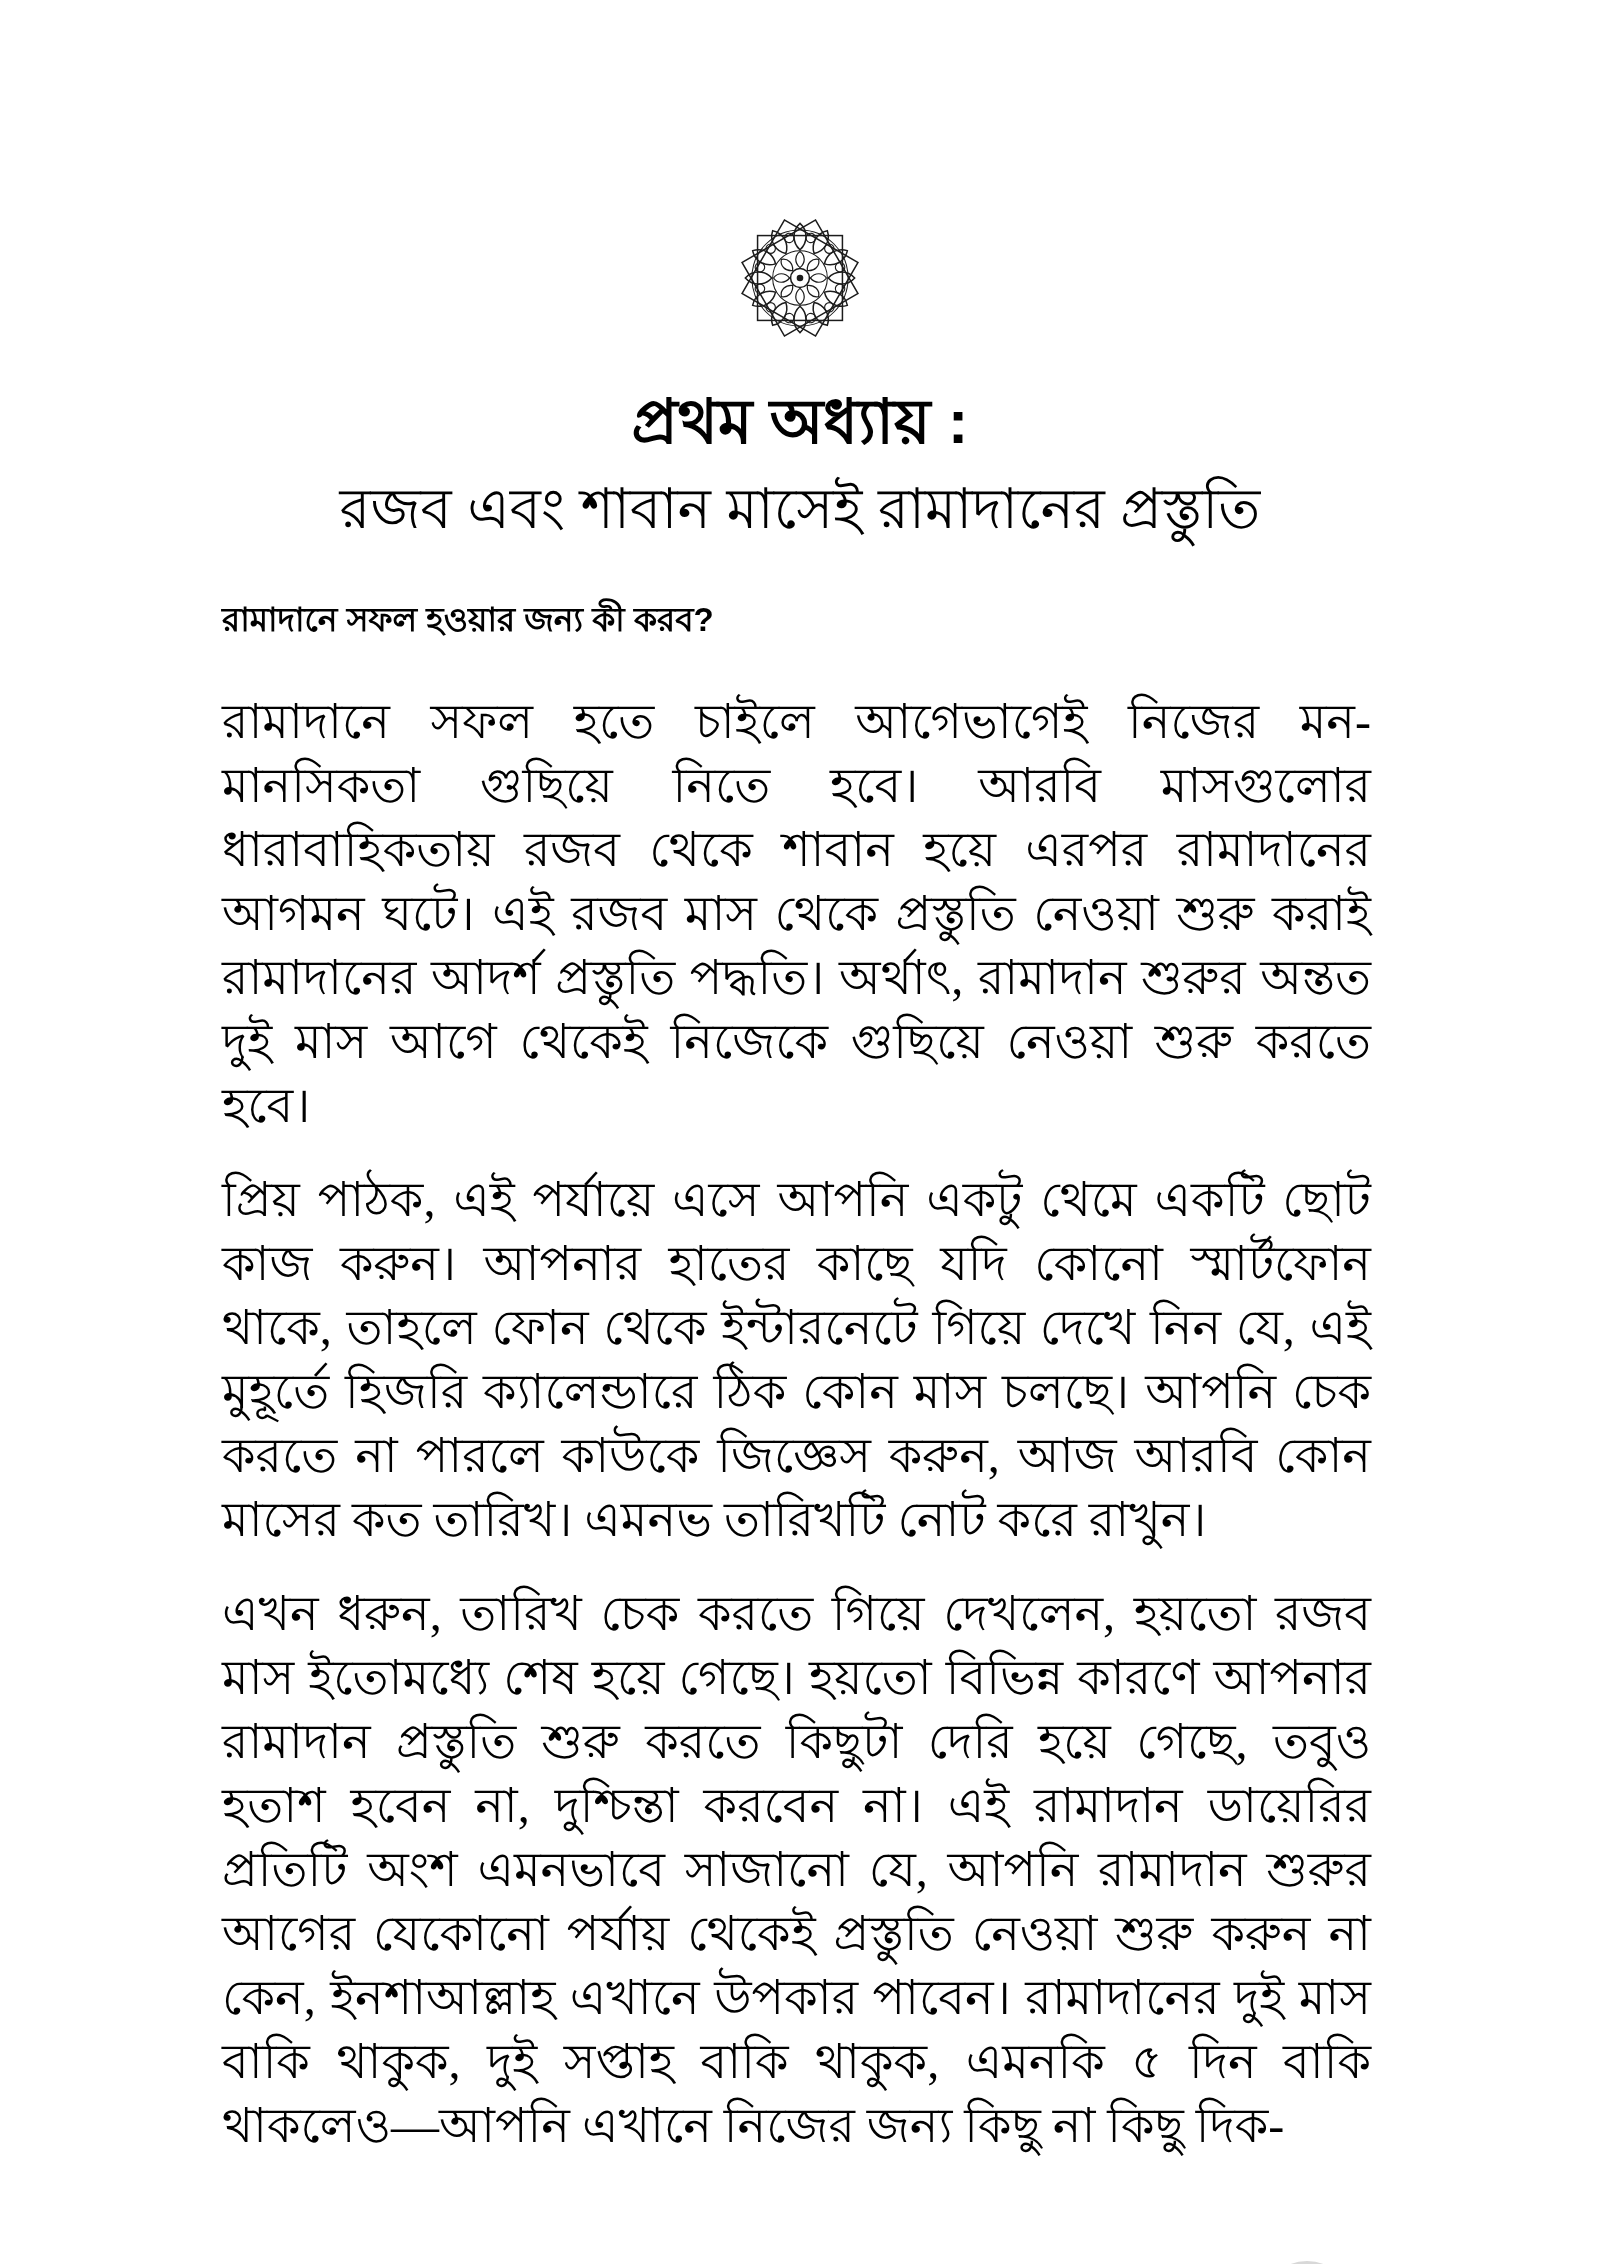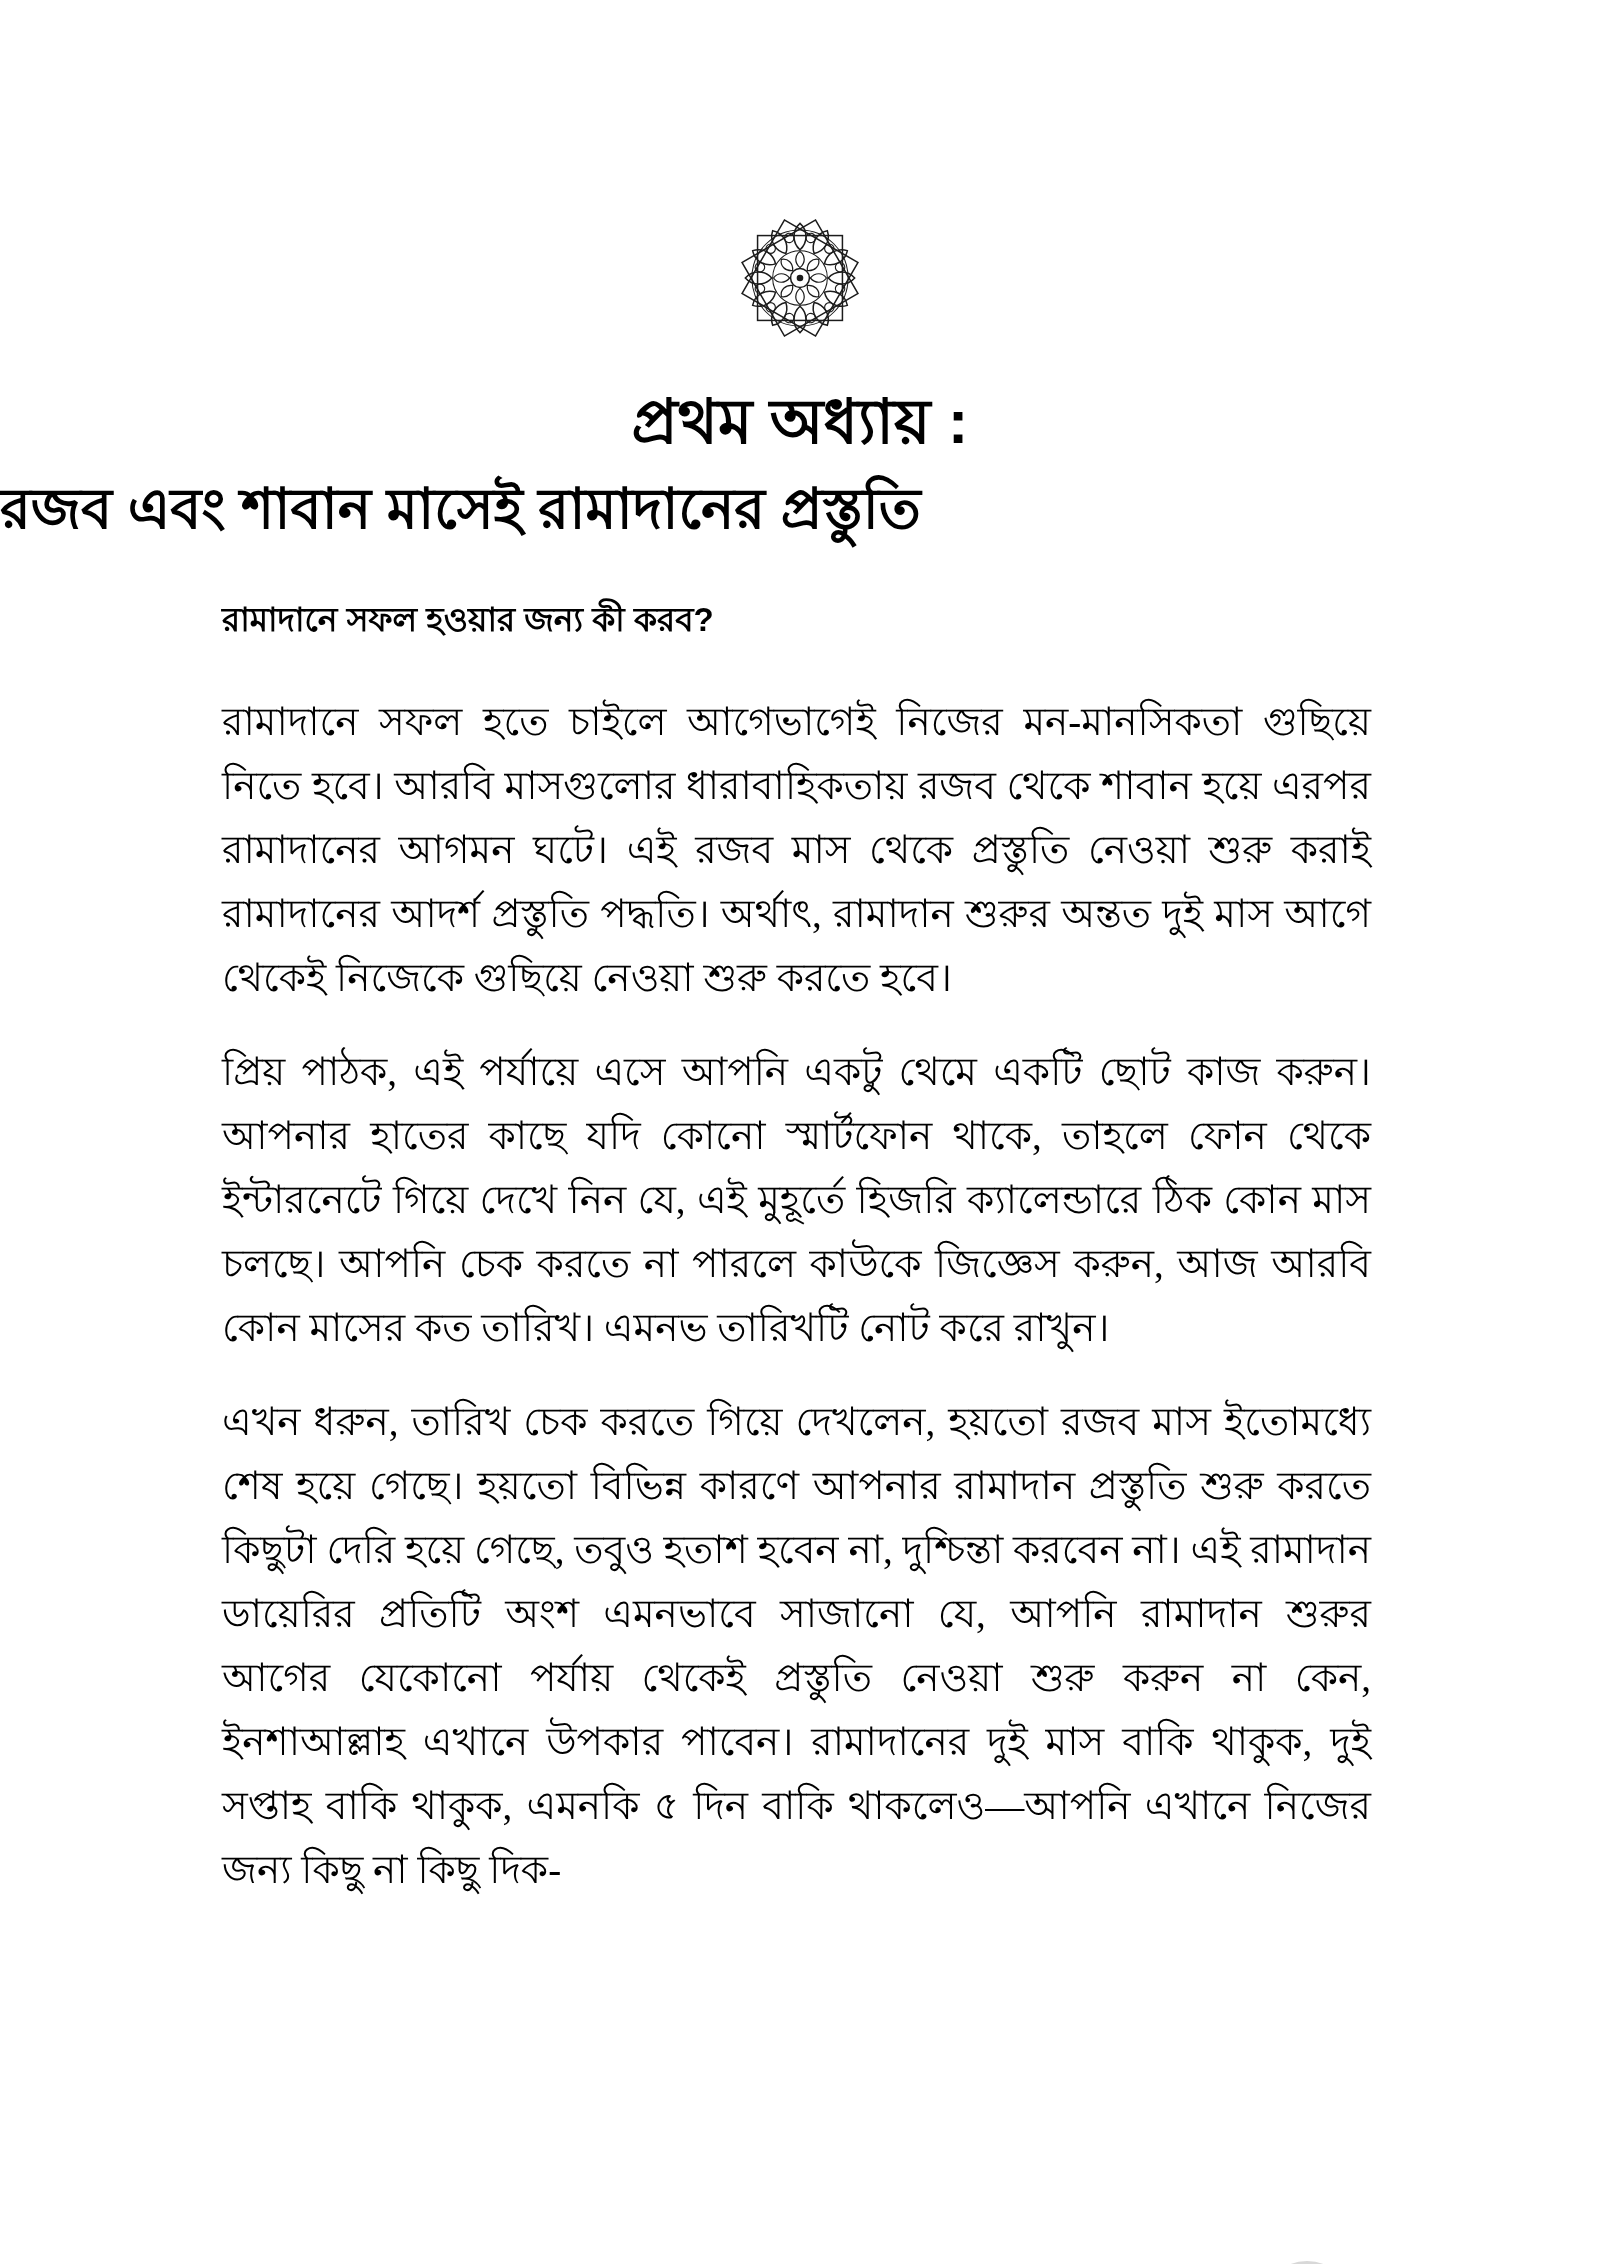--- a/index.html
+++ b/index.html
@@ -27,42 +27,42 @@
     margin-top: 42px;
     text-align: center;
     font-family: "Liberation Sans", sans-serif;
     font-weight: 800;
     font-size: 62px;
     line-height: 1.15;
     letter-spacing: 0px;
   }
   .chapter-title {
     margin-top: 18px;
-    text-align: left;
+    text-align: center;
     font-family: "Liberation Sans", sans-serif;
-    font-weight: 700;
+    font-weight: 400;
     font-size: 56px;
     line-height: 1.2;
   }
   .content-col {
     padding: 0 222px;
   }
   .section-heading {
     margin-top: 58px;
     text-align: left;
     font-family: "Liberation Sans", sans-serif;
     font-weight: 800;
     font-size: 33px;
     line-height: 1.2;
   }
 
   
   .body-para {
     margin: 30px 7px 0 0;
-    font-size: 39px;
+    font-size: 48px;
     line-height: 64px;
     text-align: justify;
     text-justify: inter-word;
   }
   .body-para.first { margin-top: 50px; }
   .page-badge {
     position: absolute;
     left: 1258px;
     top: 2044px;
     width: 88px;

